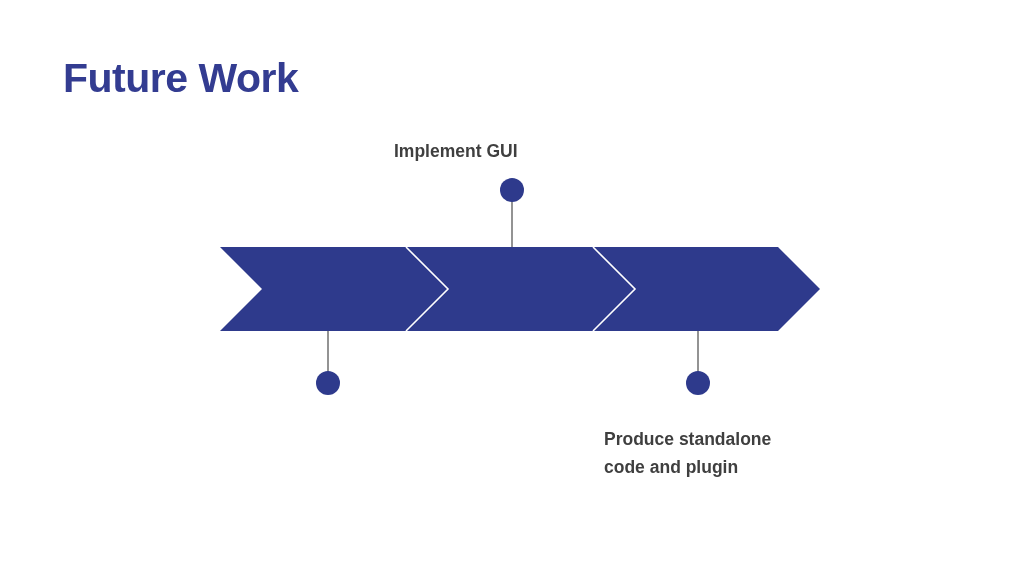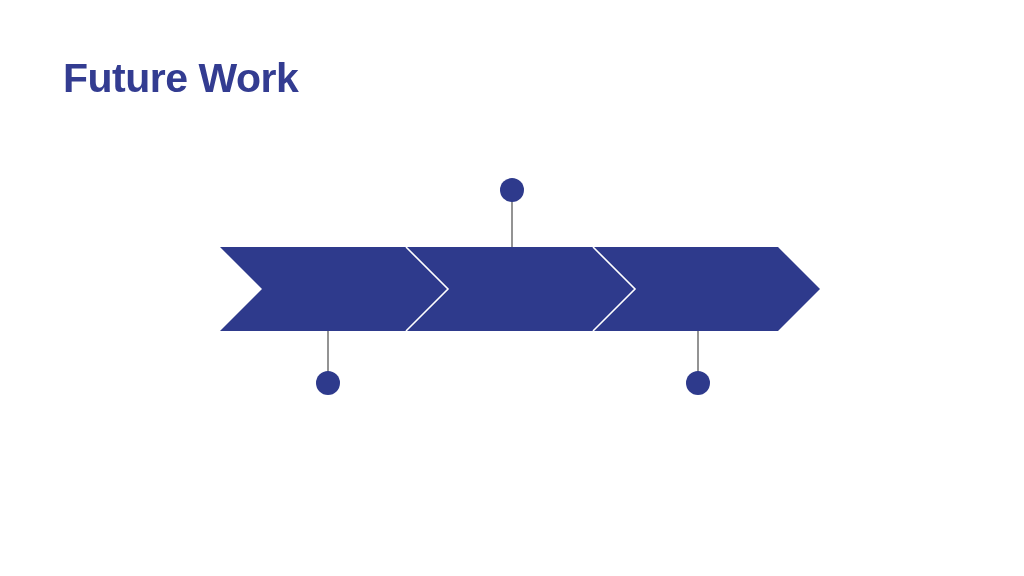--- a/index.html
+++ b/index.html
@@ -96,16 +96,19 @@
       <circle cx="310" cy="383" r="12" fill="#2e3a8c"></circle>
 
       <line x1="494" y1="200" x2="494" y2="247" stroke="#808080" stroke-width="1.7"></line>
       <circle cx="494" cy="190" r="12" fill="#2e3a8c"></circle>
 
       <line x1="680" y1="331" x2="680" y2="373" stroke="#808080" stroke-width="1.7"></line>
       <circle cx="680" cy="383" r="12" fill="#2e3a8c"></circle>
     </svg>
   </div>
 
+  <div class="milestone-label" id="label-implement-gui">Implement GUI</div>
 
 
+  <div class="milestone-label" id="label-standalone">Produce standalone
+code and plugin</div>
 
 </div>
 
 </body></html>

